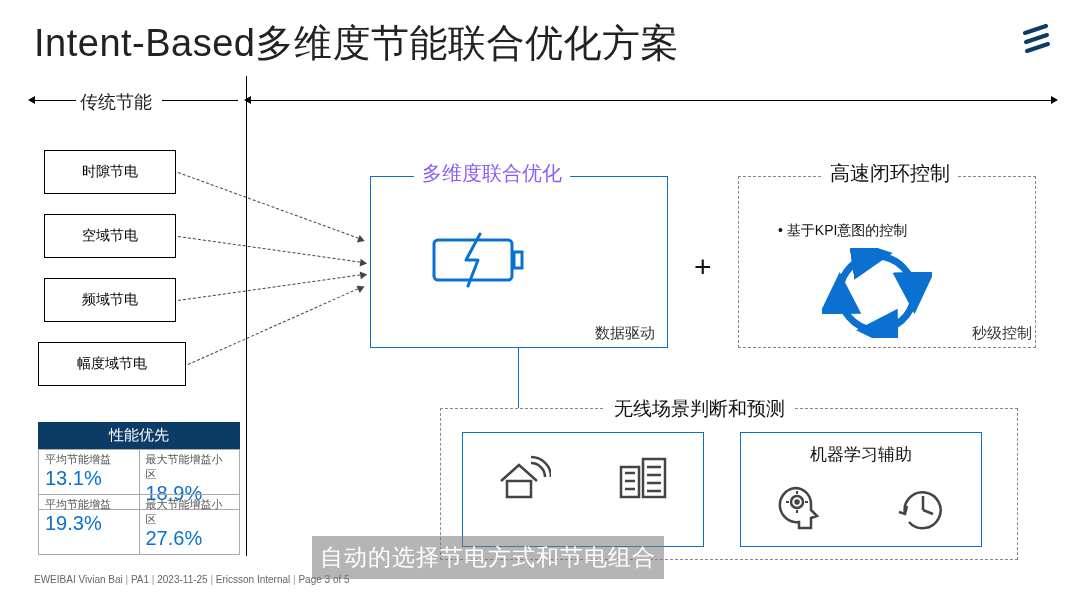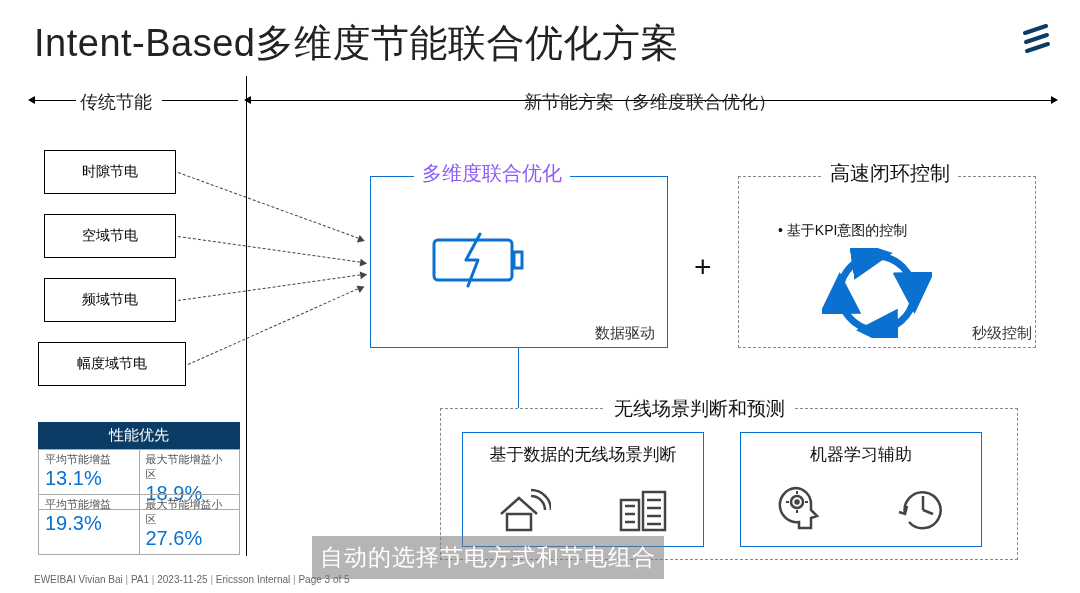--- a/index.html
+++ b/index.html
@@ -108,21 +108,20 @@
         <line x1="5" y1="27" x2="26" y2="20"></line>
       </g>
     </svg>
   </div>
 
   <div class="hdr-row">
     <div class="hdr-arrow-l1"></div>
     <div class="hdr-left-label">传统节能</div>
     <div class="hdr-arrow-l2"></div>
     <div class="hdr-arrow-r"></div>
-    <div class="hdr-right-label">新节能方案（多维度联合优化）</div>
   </div>
 
   <div class="vline"></div>
 
   <div class="lbox b1">时隙节电</div>
   <div class="lbox b2">空域节电</div>
   <div class="lbox b3">频域节电</div>
   <div class="lbox b4">幅度域节电</div>
 
   <div class="dash d1"></div>
@@ -159,21 +158,20 @@
       <path d="M92 50 A38 38 0 0 1 55 82" fill="none" stroke="#0a71d0" stroke-width="7" marker-end="url(#ah)"></path>
       <path d="M50 82 A38 38 0 0 1 18 45" fill="none" stroke="#0a71d0" stroke-width="7" marker-end="url(#ah)"></path>
       <path d="M18 40 A38 38 0 0 1 50 8" fill="none" stroke="#0a71d0" stroke-width="7" marker-end="url(#ah)"></path>
     </svg>
   </div>
 
   <div class="bgroup"></div>
   <div class="bgroup-title">无线场景判断和预测</div>
 
   <div class="bsub bsubL">
-    <div class="lbl">基于数据的无线场景判断</div>
     <div class="icons">
       <span>
         <svg width="56" height="48" viewBox="0 0 56 48">
             <g fill="none" stroke="#444" stroke-width="2.5">
           <polyline points="6,28 24,12 42,28"></polyline>
               <rect x="12" y="28" width="24" height="16"></rect>
           <path d="M36 10 a14 14 0 0 1 14 14"></path>
               <path d="M36 4 a20 20 0 0 1 20 20"></path>
             </g>
           </svg>

